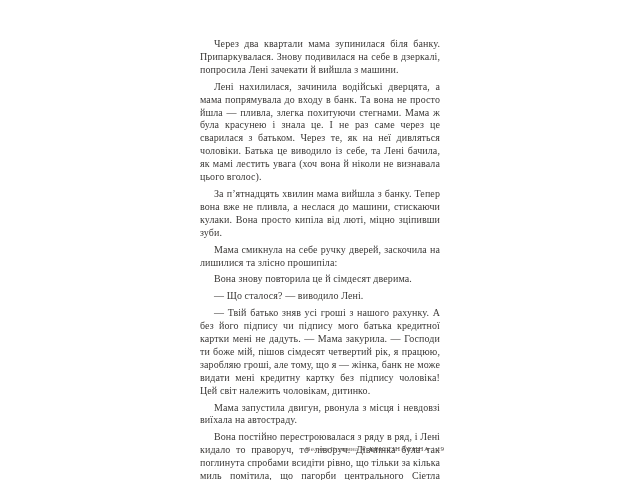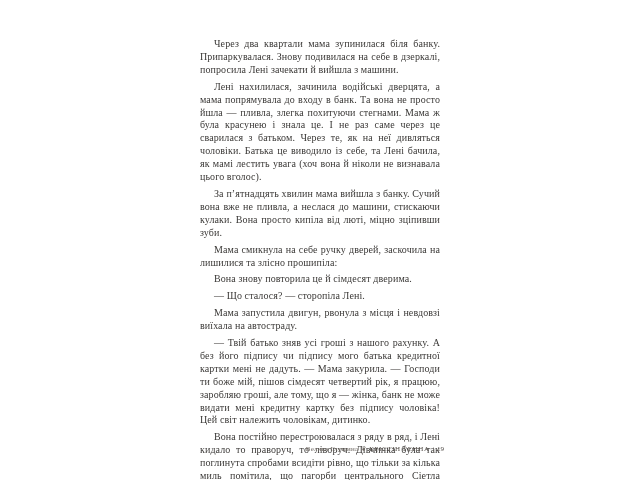--- a/index.html
+++ b/index.html
@@ -72,26 +72,26 @@
   }
 </style>
 </head>
 <body>
 
 <div class="book-page">
 
   <div class="text-column">
     <p>Через два квартали мама зупинилася біля банку. Припаркувалася. Знову подивилася на себе в дзеркалі, попросила Лені зачекати й вийшла з машини.</p>
     <p>Лені нахилилася, зачинила водійські дверцята, а мама попрямувала до входу в банк. Та вона не просто йшла — пливла, злегка похитуючи стегнами. Мама ж була красунею і знала це. І не раз саме через це сварилася з батьком. Через те, як на неї дивляться чоловіки. Батька це виводило із себе, та Лені бачила, як мамі лестить увага (хоч вона й ніколи не визнавала цього вголос).</p>
-    <p>За п’ятнадцять хвилин мама вийшла з банку. Сучий вона вже не пливла, а неслася до машини, стискаючи кулаки. Вона просто кипіла від люті, міцно зціпивши зуби.</p>
+    <p>За п’ятнадцять хвилин мама вийшла з банку. Тепер вона вже не пливла, а неслася до машини, стискаючи кулаки. Вона просто кипіла від люті, міцно зціпивши зуби.</p>
     <p>Мама смикнула на себе ручку дверей, заскочила на лишилися та злісно прошипіла:</p>
     <p>Вона знову повторила це й сімдесят дверима.</p>
-    <p>— Що сталося? — сторопіла Лені.</p>
+    <p>— Що сталося? — виводило Лені.</p>
+    <p>— Твій батько зняв усі гроші з нашого рахунку. А без його підпису чи підпису мого батька кредитної картки мені не дадуть. — Мама закурила. — Господи ти боже мій, пішов сімдесят четвертий рік, я працюю, заробляю гроші, але тому, що я — жінка, банк не може видати мені кредитну картку без підпису чоловіка! Цей світ належить чоловікам, дитинко.</p>
     <p>Мама запустила двигун, рвонула з місця і невдовзі виїхала на автостраду.</p>
-    <p>— Твій батько зняв усі гроші з нашого рахунку. А без його підпису чи підпису мого батька кредитної картки мені не дадуть. — Мама закурила. — Господи ти боже мій, пішов сімдесят четвертий рік, я працюю, заробляю гроші, але тому, що я — жінка, банк не може видати мені кредитну картку без підпису чоловіка! Цей світ належить чоловікам, дитинко.</p>
     <p>Вона постійно перестроювалася з ряду в ряд, і Лені кидало то праворуч, то ліворуч. Дівчинка була так поглинута спробами всидіти рівно, що тільки за кілька миль помітила, що пагорби центрального Сіетла лишилися позаду й тепер вони їдуть по тихому району дорогих особняків.</p>
   </div>
 
   <div class="page-footer">
     <span class="book-title">Велика Глушина</span><span class="ornament">❦</span><span class="author">КРІСТІН ГЕННА</span><span class="divider">|</span><span class="page-number">19</span>
   </div>
 
 </div>
 
 </body></html>

